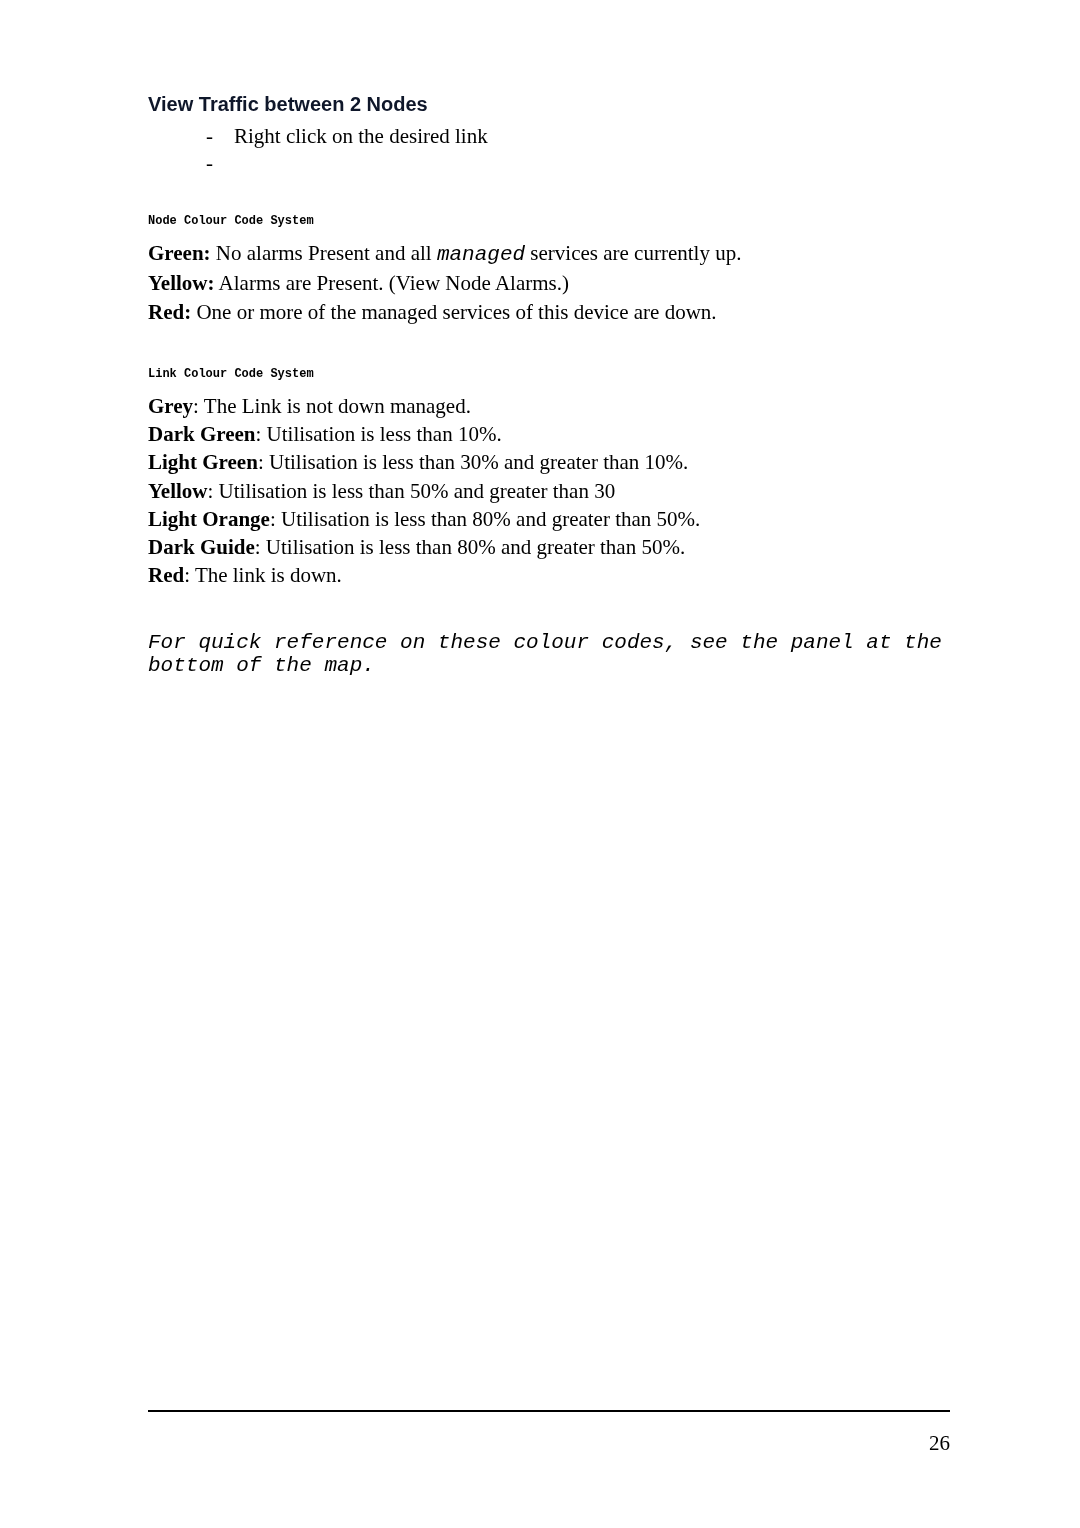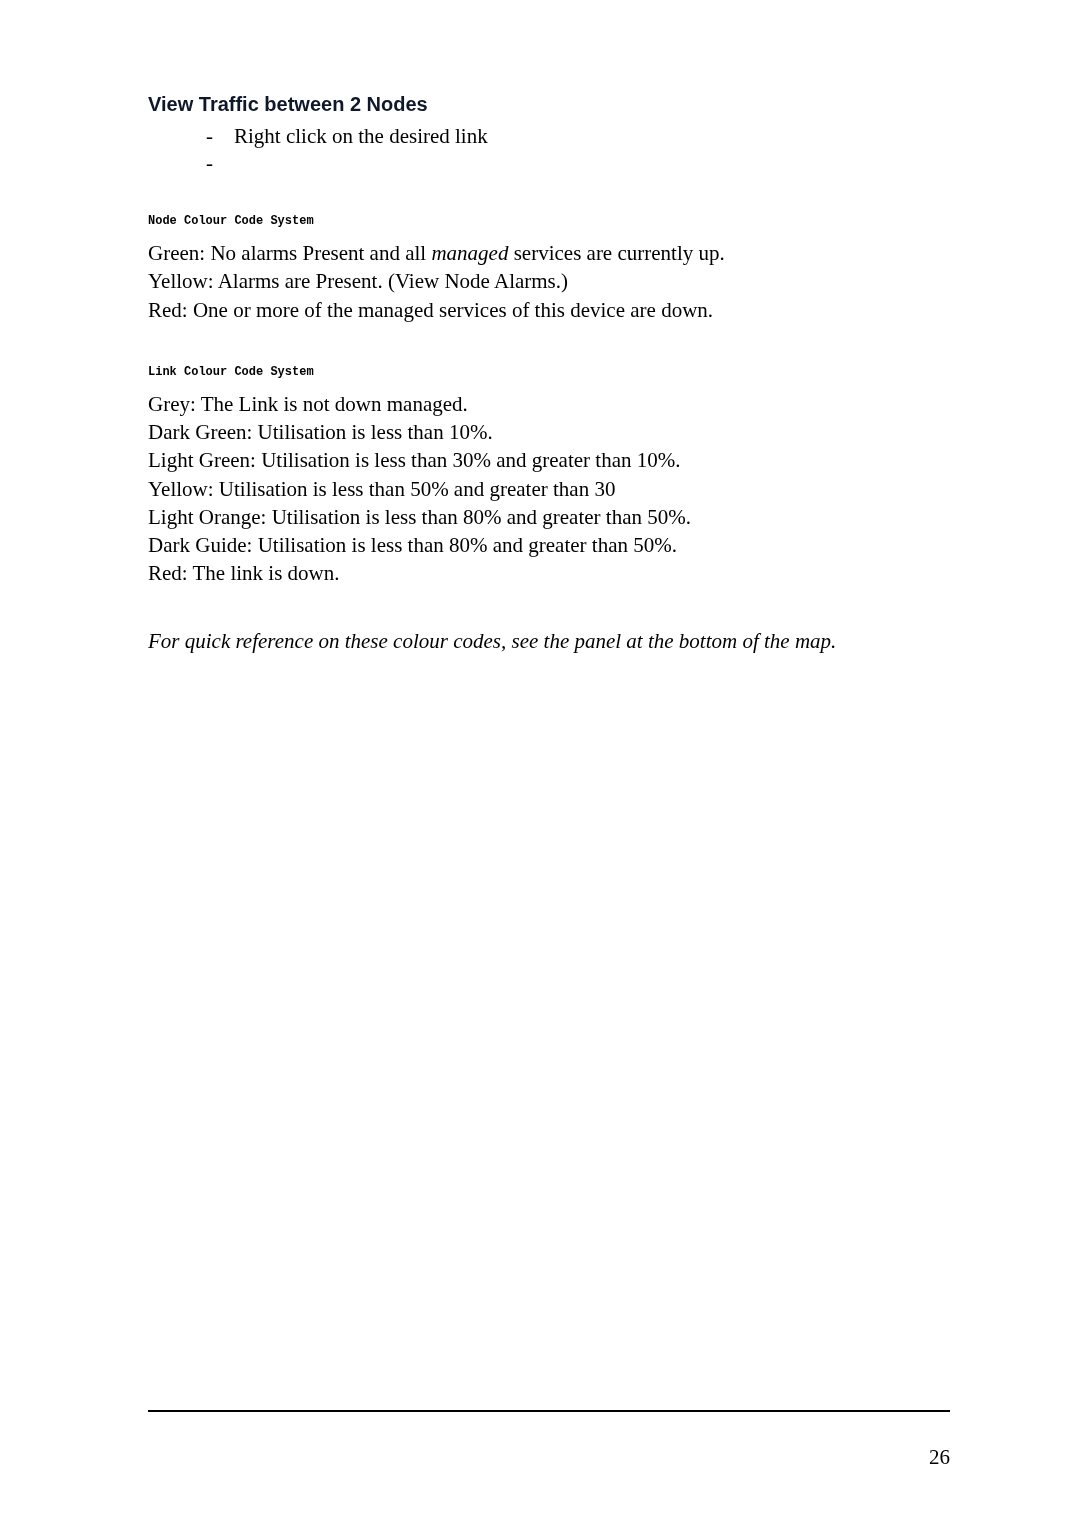--- a/index.html
+++ b/index.html
@@ -55,36 +55,37 @@
       margin-bottom: 12px;
     }
     .body-block {
       margin-bottom: 42px;
       line-height: 1.25;
     }
     .line {
       margin-bottom: 2px;
     }
     .bold {
-      font-weight: normal;
+      font-weight: bold;
     }
     .italic {
       font-style: italic;
+      font-family: Liberation Mono, monospace;
     }
     .footer-line {
       position: absolute;
       left: 148px;
       right: 130px;
       bottom: 116px;
       border-top: 2px solid #000000;
     }
     .page-number {
       position: absolute;
       right: 130px;
-      bottom: 58px;
+      bottom: 72px;
       font-size: 21px;
     }
     .footnote {
       font-size: 21px;
     }
   </style>
 </head>
 <body>
 
 <div class="page">

